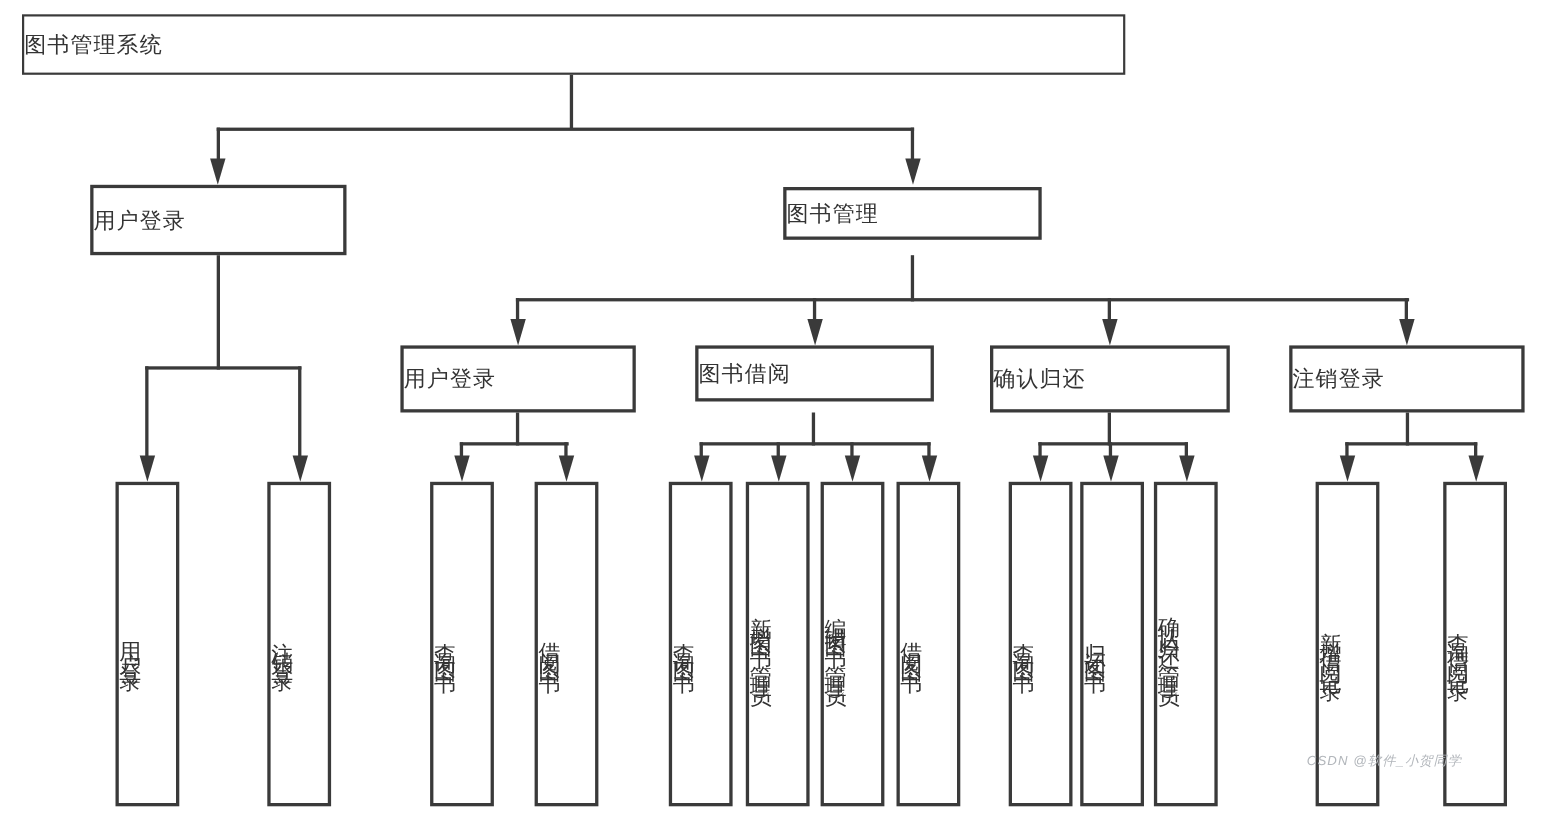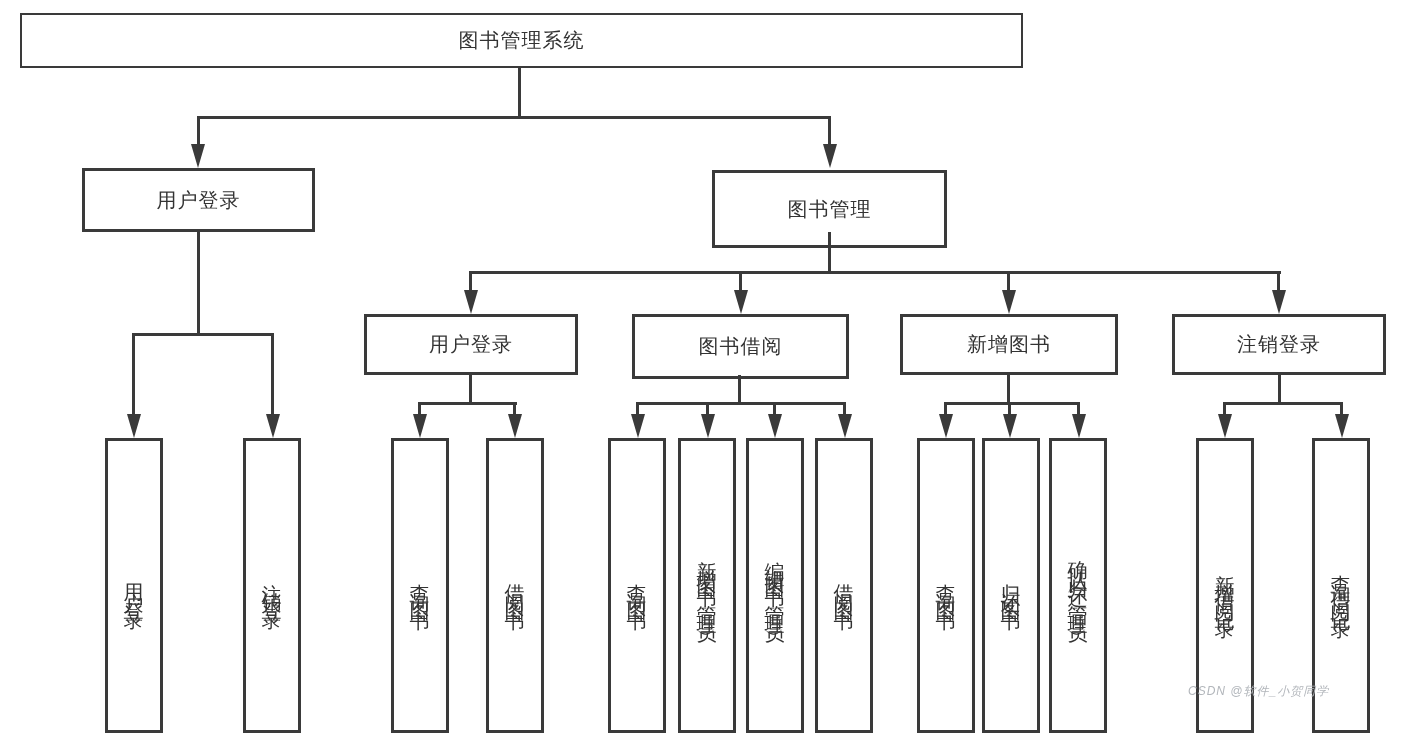--- a/index.html
+++ b/index.html
@@ -19,21 +19,21 @@
     font-family: "Liberation Sans", sans-serif;
     color: var(--text);
   }
   .box {
     position: absolute;
     box-sizing: border-box;
     background: #ffffff;
     border: 3px solid var(--line);
     display: flex;
     align-items: center;
-    justify-content: center;
+    justify-content: flex-start;
     font-size: 20px;
     letter-spacing: 1px;
     color: var(--text);
   }
   .box.root { border-width: 2px; }
   .leaf { width: 58px; top: 438px; height: 295px; }
   .leaf .vt {
     writing-mode: vertical-rl;
     text-orientation: mixed;
     line-height: 20px;
@@ -74,21 +74,21 @@
   <div class="vl" style="left:518px; top:68px; height:50px;"></div>
   <div class="hl" style="left:197px; top:116px; width:634px;"></div>
   <div class="vl" style="left:197px; top:116px; height:30px;"></div>
   <div class="ah" style="left:191px; top:144px;"></div>
   <div class="vl" style="left:828px; top:116px; height:30px;"></div>
   <div class="ah" style="left:823px; top:144px;"></div>
 
   <div class="box" style="left:82px; top:168px; width:233px; height:64px;">
     <span>用户登录</span>
   </div>
-  <div class="box" style="left:712px; top:170px; width:235px; height:78px;">
+  <div class="box" style="left:712px; top:170px; width:235px; height:48px;">
     <span>图书管理</span>
   </div>
 
   <div class="vl" style="left:197px; top:232px; height:104px;"></div>
   <div class="hl" style="left:132px; top:333px; width:142px;"></div>
   <div class="vl" style="left:132px; top:333px; height:83px;"></div>
   <div class="ah" style="left:127px; top:414px;"></div>
   <div class="vl" style="left:271px; top:333px; height:83px;"></div>
   <div class="ah" style="left:266px; top:414px;"></div>
 
@@ -99,25 +99,25 @@
   <div class="vl" style="left:739px; top:271px; height:21px;"></div>
   <div class="ah" style="left:734px; top:290px;"></div>
   <div class="vl" style="left:1007px; top:271px; height:21px;"></div>
   <div class="ah" style="left:1002px; top:290px;"></div>
   <div class="vl" style="left:1277px; top:271px; height:21px;"></div>
   <div class="ah" style="left:1272px; top:290px;"></div>
 
   <div class="box" style="left:364px; top:314px; width:214px; height:61px;">
     <span>用户登录</span>
   </div>
-  <div class="box" style="left:632px; top:314px; width:217px; height:65px;">
+  <div class="box" style="left:632px; top:314px; width:217px; height:51px;">
     <span>图书借阅</span>
   </div>
   <div class="box" style="left:900px; top:314px; width:218px; height:61px;">
-    <span>新增图书</span>
+    <span>确认归还</span>
   </div>
   <div class="box" style="left:1172px; top:314px; width:214px; height:61px;">
     <span>注销登录</span>
   </div>
 
   <div class="vl" style="left:469px; top:375px; height:30px;"></div>
   <div class="hl" style="left:418px; top:402px; width:99px;"></div>
   <div class="vl" style="left:418px; top:402px; height:14px;"></div>
   <div class="ah" style="left:413px; top:414px;"></div>
   <div class="vl" style="left:513px; top:402px; height:14px;"></div>

